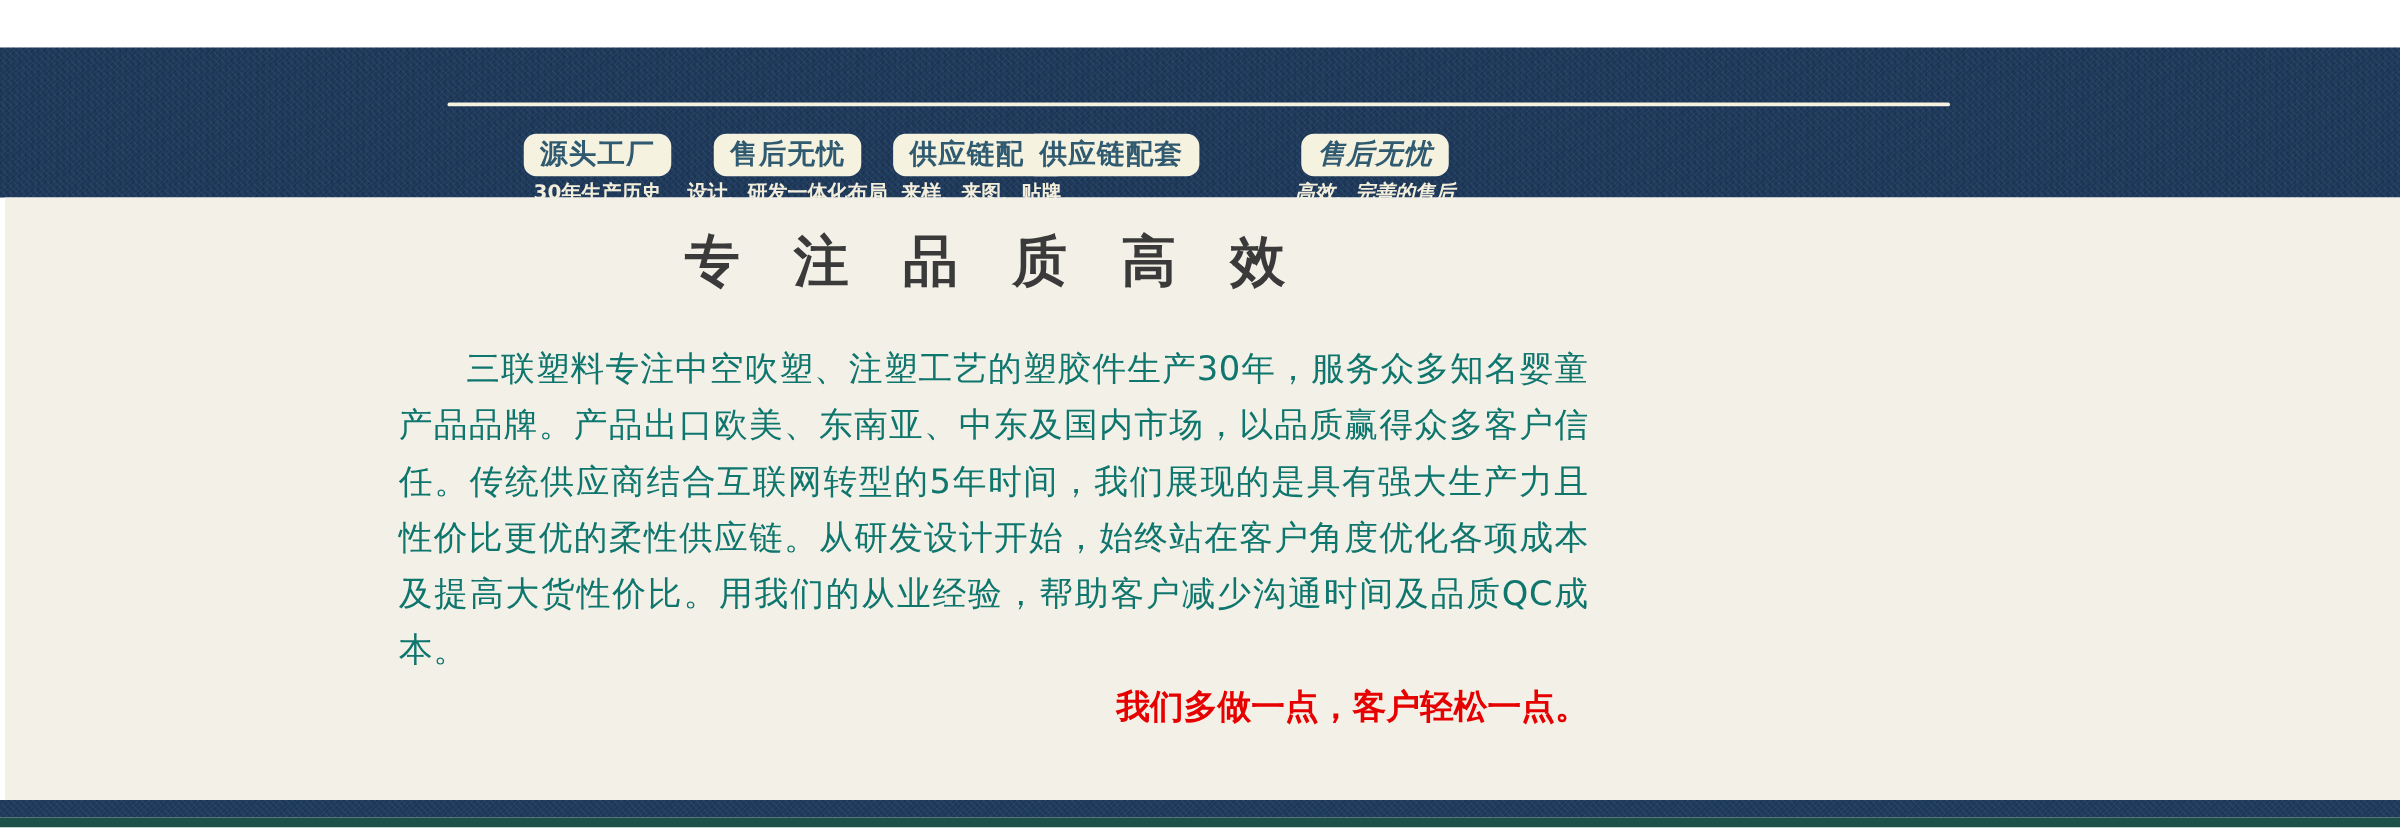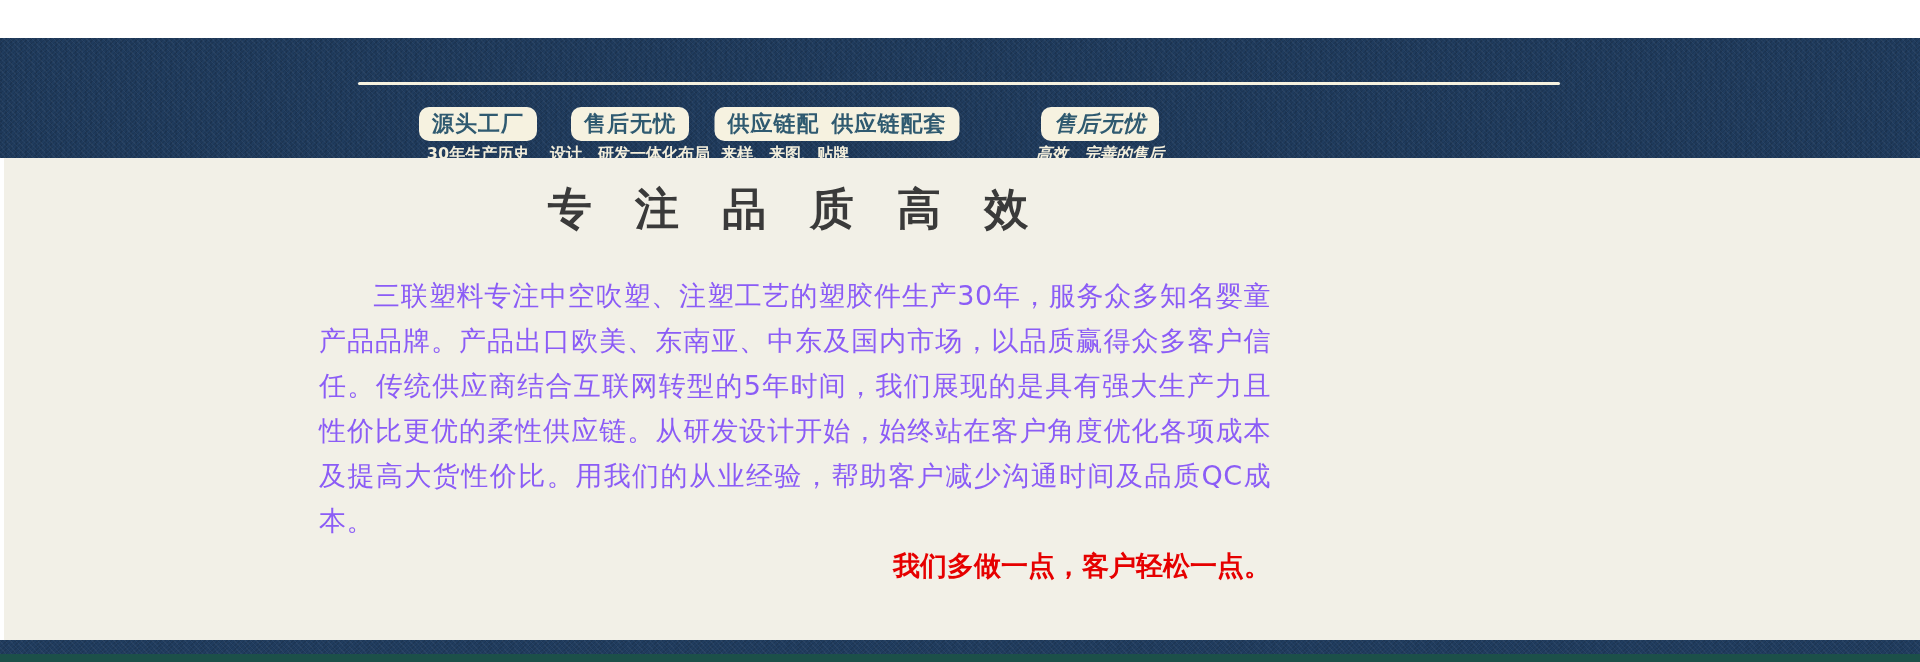--- a/index.html
+++ b/index.html
@@ -40,21 +40,21 @@
     position:absolute; left:4px; top:158px; width:1920px; height:482px;
     background:#f2f0e7;
   }
   .content { position:absolute; left:315px; top:0; width:952px; }
   .headline {
     margin-top:22px; text-align:center;
     font-size:44px; font-weight:bold; color:#3a3a3a; letter-spacing:14px;
     white-space:nowrap;
   }
   .paragraph {
-    margin-top:34px; font-size:27px; line-height:45px; color:#8b5cf6;
+    margin-top:34px; font-size:27px; line-height:45px; color:#0f766e;
     text-align:justify; text-indent:2em; letter-spacing:0.5px;
   }
   .slogan {
     margin-top:0px; padding-left:2em;
     font-size:27px; line-height:45px; font-weight:bold; color:#e60000;
     white-space:nowrap;
     text-align:right;
   }
 
   

